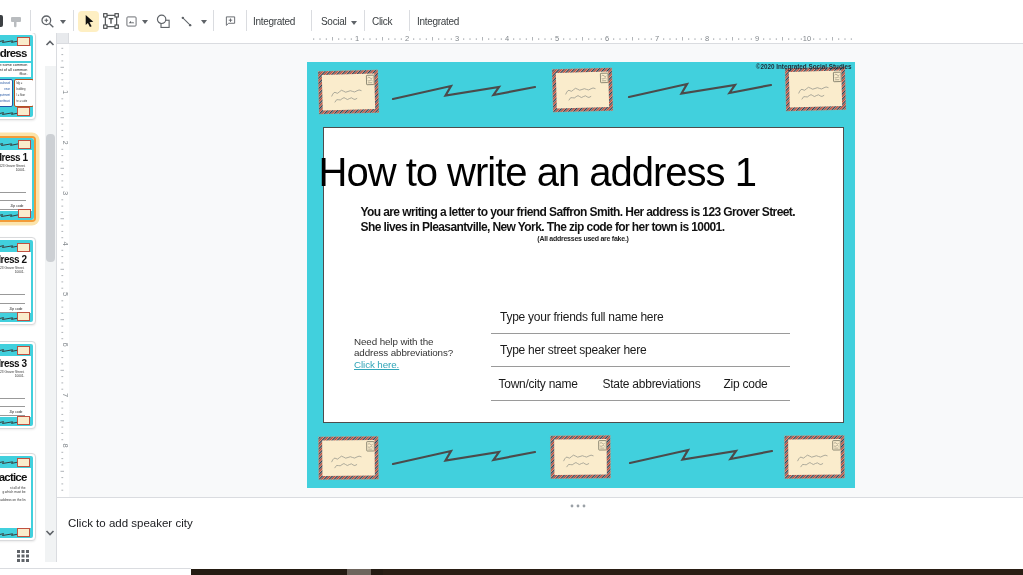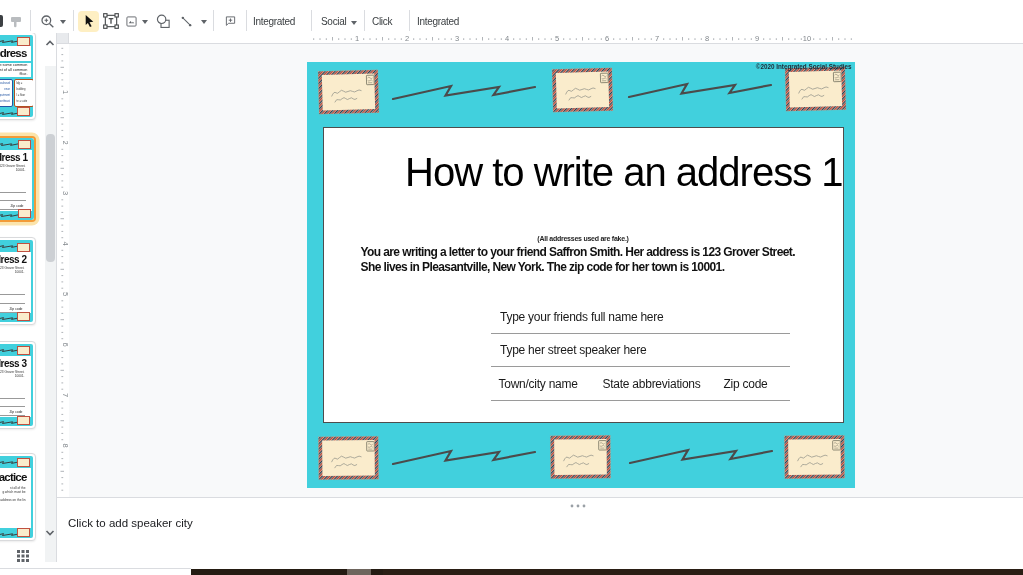--- a/index.html
+++ b/index.html
@@ -15,22 +15,22 @@
 #corner { position:absolute; left:56px; top:32px; width:13px; height:12px; background:#e8eaed; border:1px solid #dadce0; }
 #canvas { position:absolute; left:69px; top:44px; width:954px; height:453px; background:#f8f9fa; }
 #canvasline { position:absolute; left:57px; top:497px; width:966px; height:1px; background:#dadce0; }
 #notes { position:absolute; left:57px; top:498px; width:966px; height:70px; background:#fff; }
 #notesL { position:absolute; left:0; top:562px; width:57px; height:13px; background:#fff; }
 #slide { position:absolute; left:307px; top:62px; width:548px; height:426px; background:#41d0dd; z-index:1; }
 .env { position:absolute; z-index:2; }
 .sq { position:absolute; z-index:2; }
 #wbox { position:absolute; left:15.5px; top:64.5px; width:521px; height:296px; background:#fff; border:1px solid #4d4d4d; }
 #copyright { position:absolute; right:171.5px; top:63px; font-size:6.3px; line-height:7px; font-weight:bold; color:#1c2733; z-index:3; }
-#title { position:absolute; left:-5px; right:0; top:22px; text-align:right; font-size:40px; letter-spacing:-1.0px; color:#000; white-space:nowrap; }
-#body1 { position:absolute; left:37px; top:77px; font-size:12px; font-weight:600; letter-spacing:-0.6px; line-height:15.2px; color:#111; white-space:nowrap;margin-top:40px; }
+#title { position:absolute; left:-5px; right:0; top:22px; text-align:left; font-size:40px; letter-spacing:-1.0px; color:#000; white-space:nowrap; }
+#body1 { position:absolute; left:37px; top:77px; font-size:12px; font-weight:600; letter-spacing:-0.6px; line-height:15.2px; color:#111; white-space:nowrap; }
 #body2 { position:absolute; left:0; right:0; top:107px; text-align:center; font-size:7px; letter-spacing:-0.25px; font-weight:600; color:#222; }
 .help { position:absolute; left:30.5px; font-size:9.8px; letter-spacing:-0.1px; line-height:11.4px; color:#333; }
 .help a { color:#31a5b8; text-decoration:underline; }
 .fldtxt { position:absolute; font-size:12px; letter-spacing:-0.25px; color:#1a1a1a; }
 .fldline { position:absolute; left:167.5px; width:299px; height:1px; background:#9a9a9a; }
 #filmstrip { position:absolute; left:0; top:33px; width:57px; height:542px; background:#fff; border-right:1px solid #dadce0; }
 #fscroll { position:absolute; left:44.5px; top:33px; width:11.5px; height:512px; background:#f1f3f4; }
 #fthumbbar { position:absolute; left:46px; top:101px; width:8.5px; height:128px; background:#cdd0d4; border-radius:4px; }
 .thumb { position:absolute; z-index:5; left:-46px; width:82px; height:88px; background:#fff; border:1px solid #d9dadc; border-radius:4px; box-shadow:0 1px 2px rgba(0,0,0,0.08); }
 .mslide { position:absolute; left:2px; right:2px; top:2px; bottom:2px; background:#41d0dd; border-radius:2px; overflow:hidden; }
@@ -284,20 +284,21 @@
     </svg>
   </div>
 <div id="corner"></div>
 
 <div id="canvas"></div>
 <div id="slide">
   <div id="wbox">
     <div id="title">How to write an address 1</div>
     <div id="body1">You are writing a letter to your friend Saffron Smith. Her address is 123 Grover Street.<br>She lives in Pleasantville, New York. The zip code for her town is 10001.</div>
     <div id="body2">(All addresses used are fake.)</div>
+    <div class="help" style="top:208.5px">Need help with the<br>address abbreviations?<br><a>Click here.</a></div>
     <div class="fldtxt" style="left:176.5px;top:182.5px">Type your friends full name here</div>
     <div class="fldline" style="top:205.5px"></div>
     <div class="fldtxt" style="left:176.5px;top:215.7px">Type her street speaker here</div>
     <div class="fldline" style="top:238.5px"></div>
     <div class="fldtxt" style="left:175px;top:249.5px">Town/city name</div>
     <div class="fldtxt" style="left:279px;top:249.5px">State abbreviations</div>
     <div class="fldtxt" style="left:400px;top:249.5px">Zip code</div>
     <div class="fldline" style="top:272.5px"></div>
   </div>
 </div>

